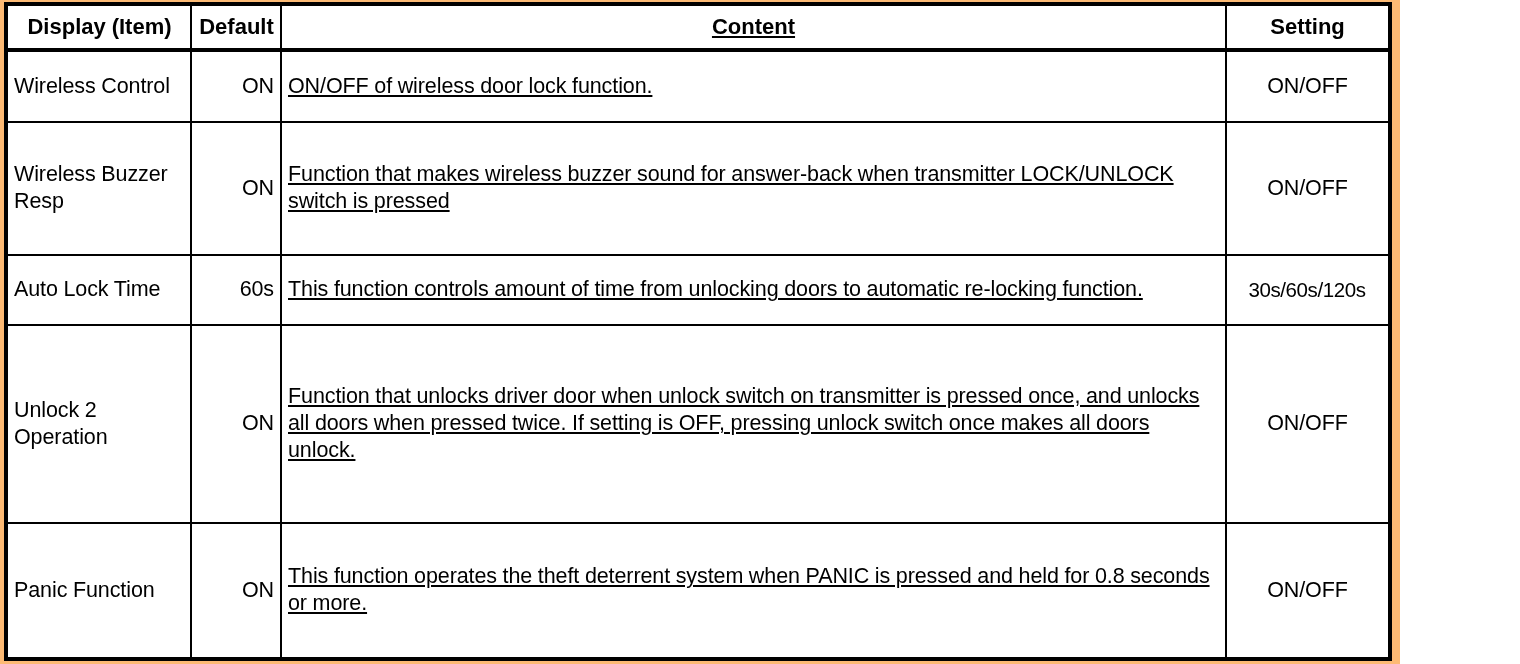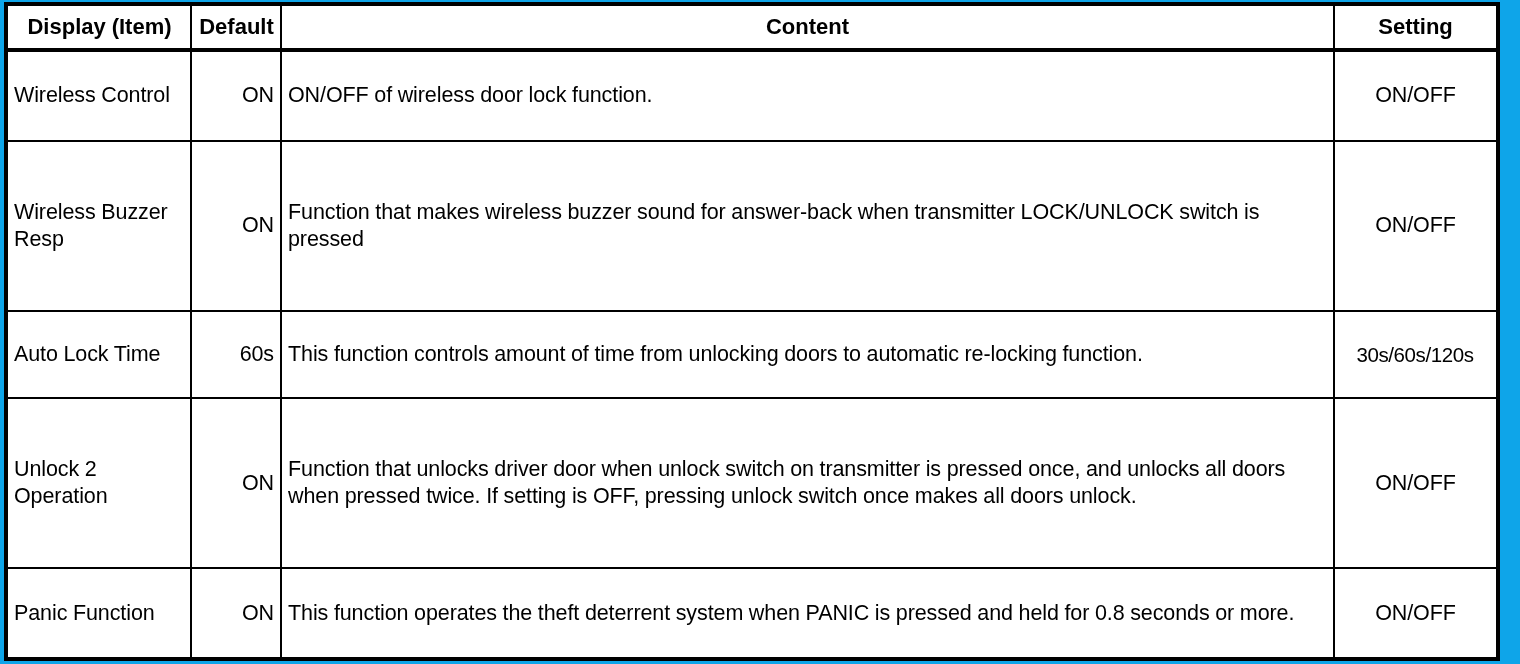--- a/index.html
+++ b/index.html
@@ -10,25 +10,25 @@
   body {
     width: 1520px;
     height: 664px;
     font-family: "Liberation Sans", sans-serif;
     color: #000000;
     overflow: hidden;
   }
 
   .page {
     position: relative;
-    width: 1520px;
+    width: 1400px;
     height: 664px;
-    background: #0ea5e9;
+    background: #fdba74;
     box-sizing: border-box;
-    padding: 2px 20px 3px 4px;
+    padding: 2px 8px 3px 4px;
   }
 
   table.spec-table {
     width: 100%;
     height: 100%;
     border-collapse: collapse;
     table-layout: fixed;
     border: 4px solid #000000;
     background: #ffffff;
   }
@@ -56,37 +56,38 @@
     height: 42px;
     padding-top: 0;
     padding-bottom: 0;
     border-bottom: 4px solid #000000;
     font-size: 22px;
     letter-spacing: 0;
   }
 
   thead th.th-item    { text-align: left;   padding-left: 7px; }
   thead th.th-default { text-align: left;   padding-left: 7px; }
-  thead th.th-content { text-align: center; }
+  thead th.th-content { text-align: center; text-decoration: underline; }
   thead th.th-setting { text-align: center; }
 
   td.cell-item {
     text-align: left;
     padding-left: 7px;
     padding-right: 2px;
   }
   td.cell-default {
     text-align: right;
     padding-left: 7px;
     padding-right: 2px;
   }
   td.cell-content {
     text-align: left;
     padding-left: 10px;
     padding-right: 8px;
+    text-decoration: underline;
   }
   td.cell-setting {
     text-align: center;
     padding-left: 7px;
     padding-right: 2px;
   }
 
   td.cell-setting.narrow-fit {
     font-size: 20.5px;
     letter-spacing: -0.4px;

